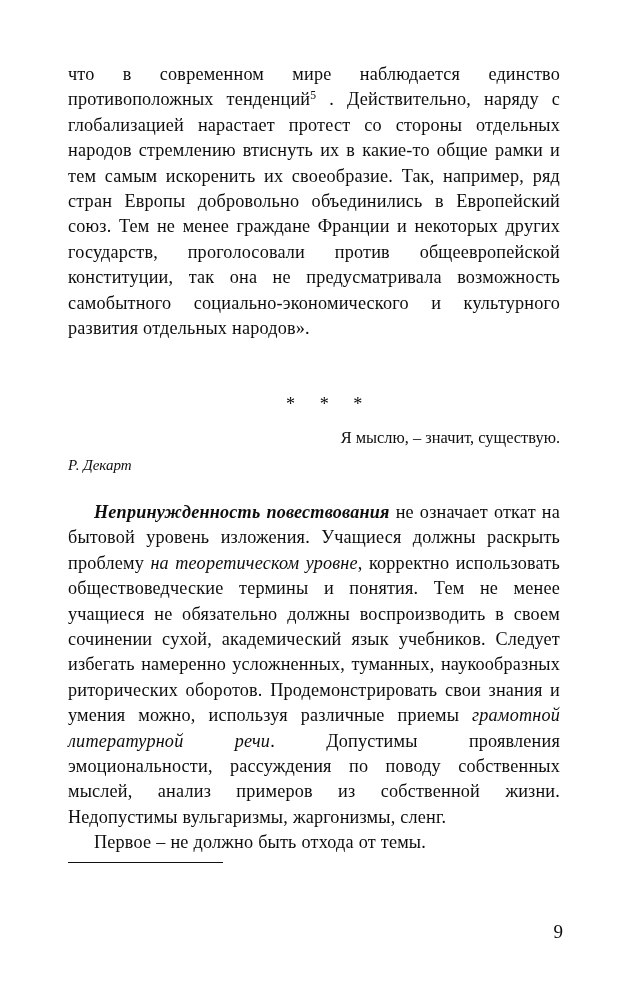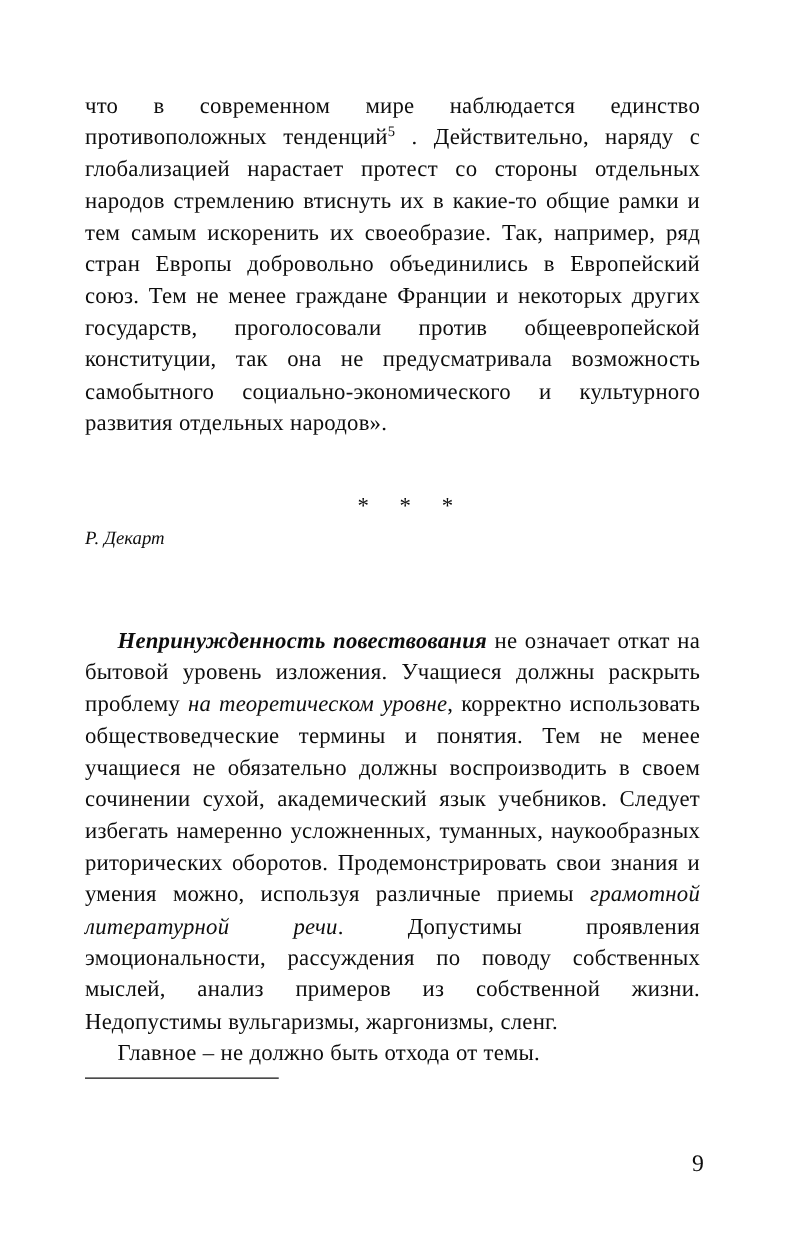--- a/index.html
+++ b/index.html
@@ -20,21 +20,21 @@
     height: 1000px;
     margin: 0 auto;
     background: #ffffff;
     overflow: hidden;
   }
 
   
   #text-column {
     position: absolute;
     left: 68px;
-    top: 72px;
+    top: 62px;
     width: 492px;
   }
 
   .para {
     margin: 0;
     font-size: 18.2px;
     line-height: 25.4px;
     text-align: justify;
     text-justify: inter-word;
     hyphens: manual;
@@ -140,31 +140,32 @@
 
     <p class="para">
       <span>что в современном мире наблюдается единство противоположных тенденций</span><sup class="fn-ref">5</sup><span> . Действительно, наряду с глобализацией нарастает протест со стороны отдельных народов стремлению втиснуть их в какие-то общие рамки и тем самым  искоренить их своеобразие. Так, например, ряд стран Европы  добровольно объединились в Европейский союз. Тем не менее  граждане Франции и некоторых других государств, проголосовали против общеевропейской конституции, так она не предусматривала возможность самобытного социально-экономического и культурного развития отдельных народов».</span>
     </p>
 
 
   </div>
 
   <div id="epigraph">
     <div id="asterisks">*  *  *</div>
+    <div id="epigraph-quote">Я мыслю, – значит, существую.</div>
     <div id="epigraph-author">Р. Декарт</div>
   </div>
 
   <div id="text-column" style="top: 500px;">
 
     <p class="para indent">
       <span class="bi">Непринужденность повествования</span><span> не означает откат на бытовой уровень изложения. Учащиеся должны раскрыть проблему </span><i>на теоретическом уровне</i><span>, корректно использовать обществоведческие термины и понятия. Тем не менее учащиеся не обязательно должны воспроизводить в своем сочинении сухой, академический язык учебников. Следует избегать намеренно усложненных, туманных, наукообразных риторических оборотов. Продемонстрировать свои знания и умения можно, используя различные  приемы </span><i>грамотной литературной речи</i><span>. Допустимы  проявления эмоциональности, рассуждения по поводу собственных мыслей, анализ примеров из собственной жизни. Недопустимы вульгаризмы, жаргонизмы, сленг.</span>
     </p>
 
     <p class="para indent">
-      <span>Главное – не должно быть отхода от темы.</span>
+      <span>Первое – не должно быть отхода от темы.</span>
     </p>
 
   </div>
 
   <div id="footnote">
     <div id="footnote-rule"></div>
   </div>
 
   <div id="page-number">9</div>
 

